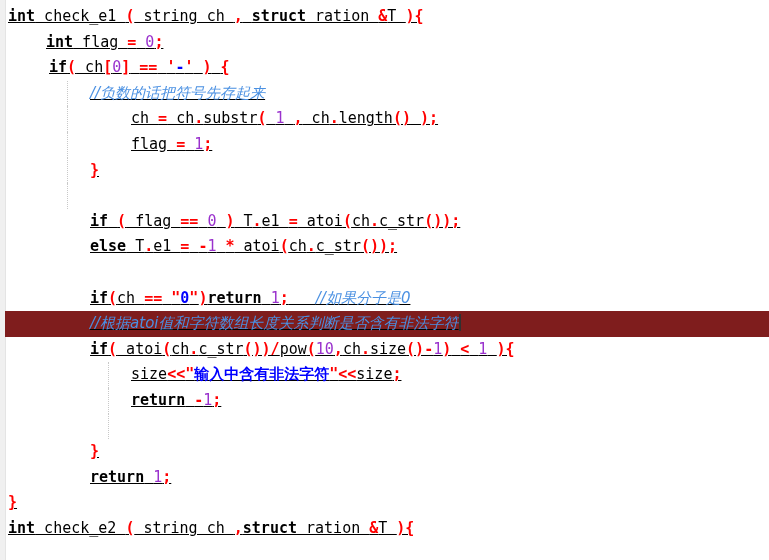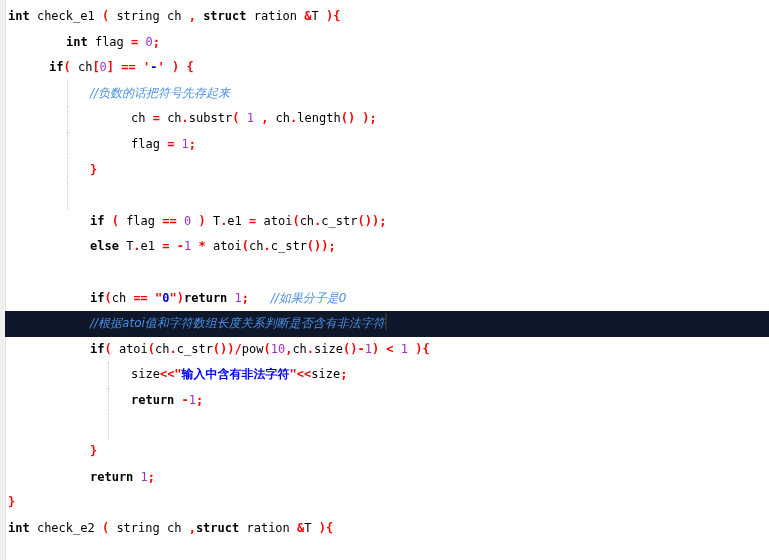--- a/index.html
+++ b/index.html
@@ -40,28 +40,29 @@
     height: 560px;
     padding: 4px 0 0 0;
     box-sizing: border-box;
   }
 
   .line {
     position: relative;
     height: 25.6px;
     line-height: 25.6px;
     white-space: pre;
-    font-size: 12px;
+    font-size: 15px;
     font-family: "DejaVu Sans Mono", "Liberation Mono", monospace;
     color: #000000;
     padding-left: 3px;
+    text-decoration: underline;
   }
 
   .line.highlight {
-    background: #0f172a;
+    background: #7f1d1d;
   }
 
   
   .guide {
     position: absolute;
     top: 0;
     width: 0px;
     height: 25.6px;
     border-left: 1px dotted #c8c8c8;
   }
@@ -95,21 +96,21 @@
     margin-left: 0px;
   }
 </style>
 </head>
 <body>
 
 <div id="editor">
   <div id="gutter"></div>
   <div id="code">
       <div class="line"><span style="margin-left: 0px;"><span class="kw">int</span><span class="id"> check_e1 </span><span class="op">(</span><span class="id"> string ch </span><span class="op">,</span><span class="id"> </span><span class="kw">struct</span><span class="id"> ration </span><span class="op">&amp;</span><span class="id">T </span><span class="op">){</span></span></div>
-      <div class="line"><span style="margin-left: 58px;"><span class="kw">int</span><span class="id"> flag </span><span class="op">=</span><span class="id"> </span><span class="num">0</span><span class="op">;</span></span></div>
+      <div class="line"><span style="margin-left: 38px;"><span class="kw">int</span><span class="id"> flag </span><span class="op">=</span><span class="id"> </span><span class="num">0</span><span class="op">;</span></span></div>
       <div class="line"><span style="margin-left: 41px;"><span class="kw">if</span><span class="op">(</span><span class="id"> ch</span><span class="op">[</span><span class="num">0</span><span class="op">]</span><span class="id"> </span><span class="op">==</span><span class="id"> </span><span class="quo">'</span><span class="str">-</span><span class="quo">'</span><span class="id"> </span><span class="op">)</span><span class="id"> </span><span class="op">{</span></span></div>
       <div class="line"><span class="guide g1"></span><span style="margin-left: 82px;"><span class="cmt cjk">//负数的话把符号先存起来</span></span></div>
       <div class="line"><span class="guide g1"></span><span style="margin-left: 123px;"><span class="id">ch </span><span class="op">=</span><span class="id"> ch</span><span class="op">.</span><span class="id">substr</span><span class="op">(</span><span class="id"> </span><span class="num">1</span><span class="id"> </span><span class="op">,</span><span class="id"> ch</span><span class="op">.</span><span class="id">length</span><span class="op">()</span><span class="id"> </span><span class="op">);</span></span></div>
       <div class="line"><span class="guide g1"></span><span style="margin-left: 123px;"><span class="id">flag </span><span class="op">=</span><span class="id"> </span><span class="num">1</span><span class="op">;</span></span></div>
       <div class="line"><span class="guide g1"></span><span style="margin-left: 82px;"><span class="op">}</span></span></div>
       <div class="line"><span class="guide g1"></span><span style="margin-left: 0px;"></span></div>
       <div class="line"><span style="margin-left: 82px;"><span class="kw">if</span><span class="id"> </span><span class="op">(</span><span class="id"> flag </span><span class="op">==</span><span class="id"> </span><span class="num">0</span><span class="id"> </span><span class="op">)</span><span class="id"> T</span><span class="op">.</span><span class="id">e1 </span><span class="op">=</span><span class="id"> atoi</span><span class="op">(</span><span class="id">ch</span><span class="op">.</span><span class="id">c_str</span><span class="op">());</span></span></div>
       <div class="line"><span style="margin-left: 82px;"><span class="kw">else</span><span class="id"> T</span><span class="op">.</span><span class="id">e1 </span><span class="op">=</span><span class="id"> </span><span class="op">-</span><span class="num">1</span><span class="id"> </span><span class="op">*</span><span class="id"> atoi</span><span class="op">(</span><span class="id">ch</span><span class="op">.</span><span class="id">c_str</span><span class="op">());</span></span></div>
       <div class="line"><span style="margin-left: 0px;"></span></div>
       <div class="line"><span style="margin-left: 82px;"><span class="kw">if</span><span class="op">(</span><span class="id">ch </span><span class="op">==</span><span class="id"> </span><span class="quo">"</span><span class="str">0</span><span class="quo">"</span><span class="op">)</span><span class="kw">return</span><span class="id"> </span><span class="num">1</span><span class="op">;</span><span class="id">   </span><span class="cmt cjk">//如果分子是0</span></span></div>

